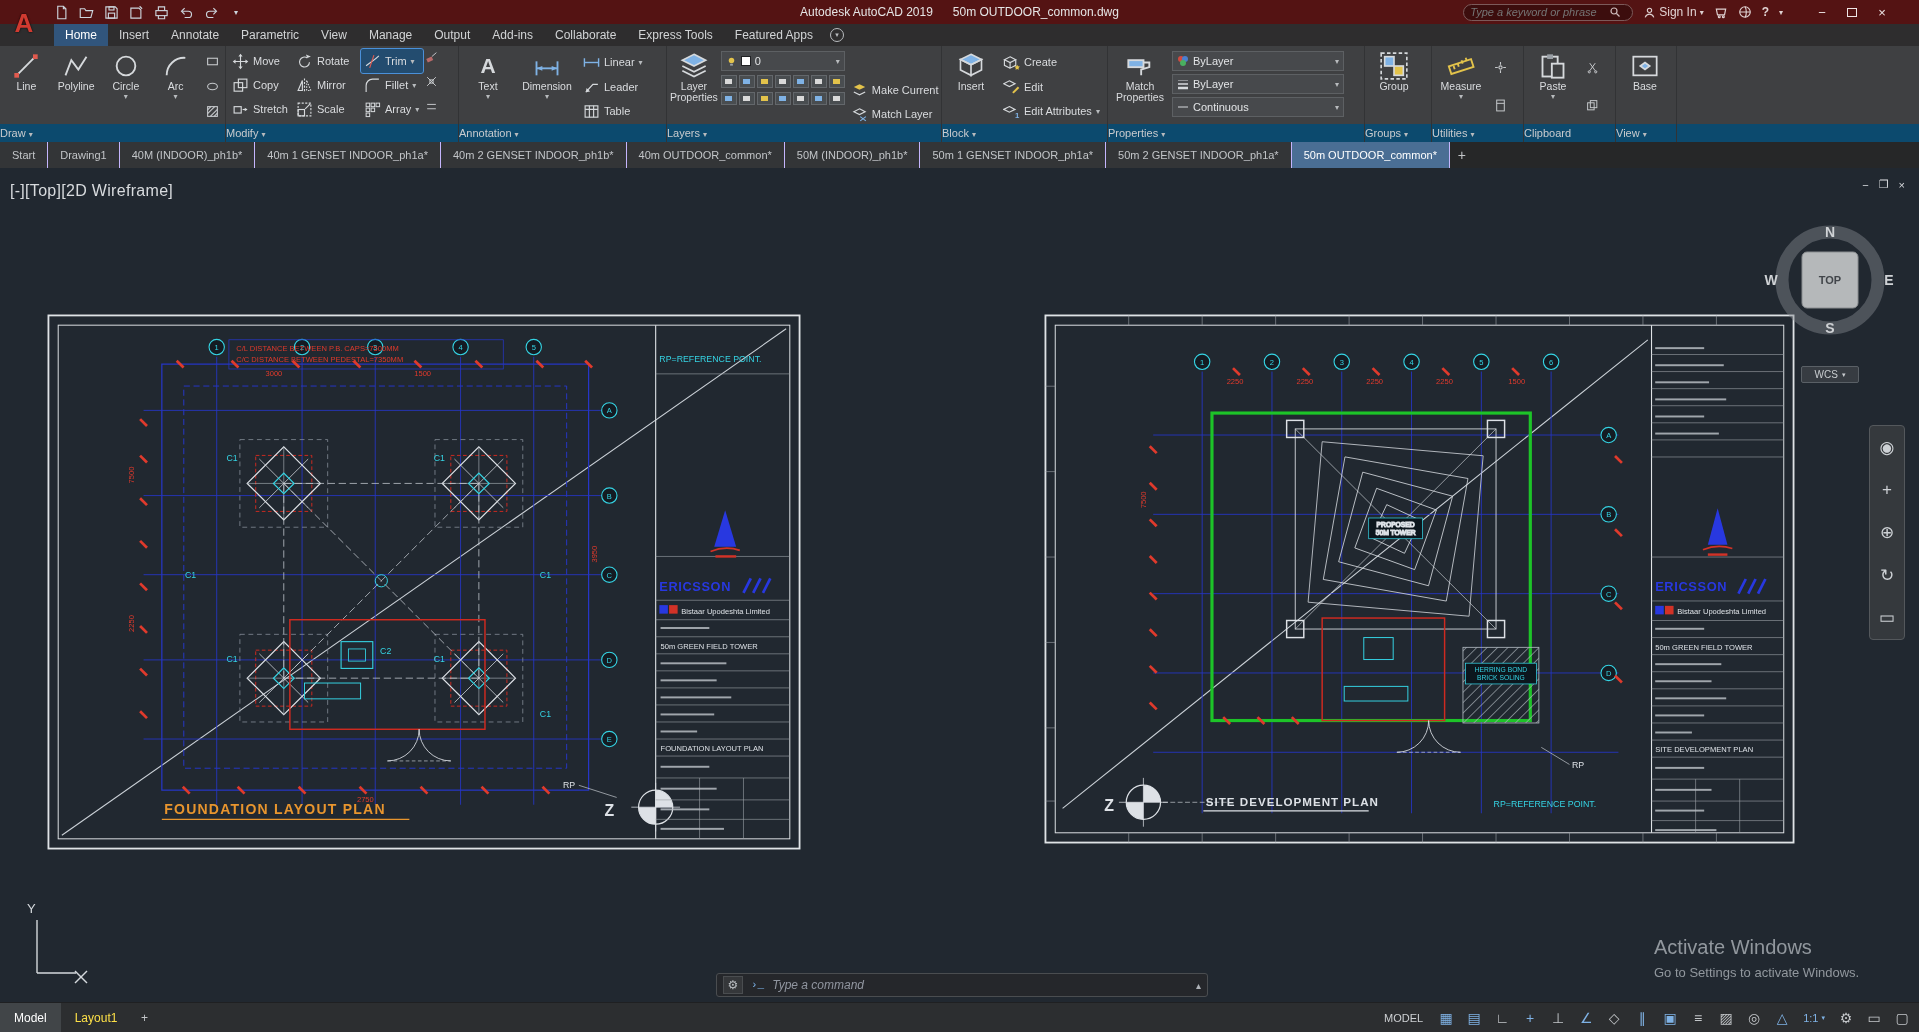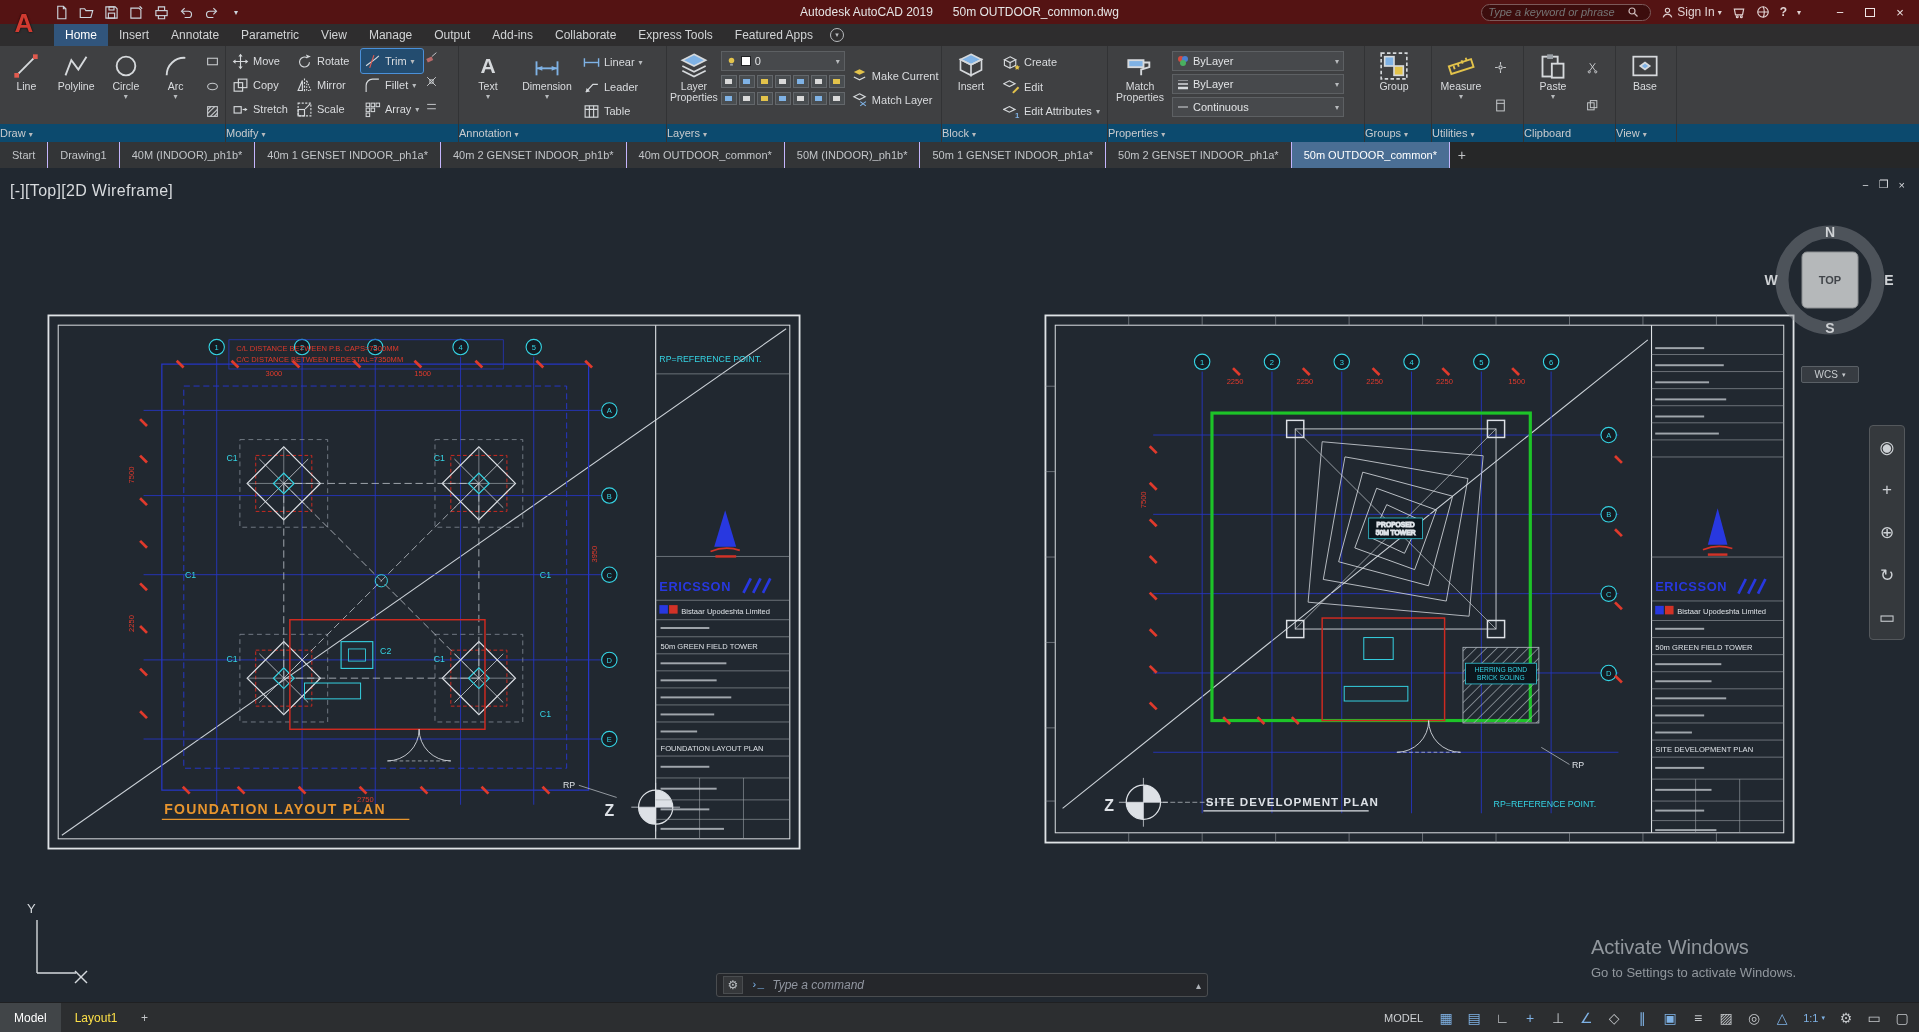--- a/index.html
+++ b/index.html
@@ -9,21 +9,21 @@
   .abs{position:absolute}
 
   
   #titlebar{position:absolute;top:0;left:0;width:1919px;height:24px;background:#541313;display:flex;align-items:center;color:#e8dede;font-size:12px}
   #applogo{position:absolute;left:4px;top:2px;width:40px;height:42px;z-index:30;display:flex;align-items:center;justify-content:center;font-weight:bold;font-size:26px;color:#d03a30;text-shadow:0 0 2px #000}
   .qa{display:flex;align-items:center;gap:7px;margin-left:52px}
   .qa .qi{width:18px;height:18px;display:flex;align-items:center;justify-content:center}
   .qa svg{width:15px;height:15px}
   #tb-center{position:absolute;left:0;right:0;top:0;height:24px;display:flex;align-items:center;justify-content:center;gap:20px;pointer-events:none}
   #tb-center span{font-size:12px;color:#e5e5e5}
-  #tb-right{margin-left:auto;display:flex;align-items:center;gap:10px;padding-right:4px}
+  #tb-right{margin-left:auto;display:flex;align-items:center;gap:10px;padding-right:22px}
   #searchbox{display:flex;align-items:center;background:rgba(0,0,0,.28);border:1px solid #7c5a5a;border-radius:10px;height:17px;width:170px;padding:0 6px;gap:4px}
   #searchbox input{background:transparent;border:none;outline:none;color:#cdb9b9;font-style:italic;font-size:11px;width:135px;font-family:"Liberation Sans",sans-serif}
   .tbi{display:flex;align-items:center;gap:3px;color:#e0d2d2;font-size:12px}
   .winbtns{display:flex;align-items:center;margin-left:14px}
   .winbtn{width:30px;height:22px;display:flex;align-items:center;justify-content:center;color:#efe6e6;font-size:13px}
   .maxglyph{width:10px;height:9px;border:1px solid #efe6e6;display:inline-block}
 
   
   #ribbontabs{position:absolute;top:24px;left:0;width:1919px;height:22px;background:#2e2d2e;display:flex;align-items:stretch;padding-left:54px;font-size:12px}
   .rtab{padding:0 11px;display:flex;align-items:center;color:#d2d4d6}
@@ -78,21 +78,21 @@
   #navbar .nbi{width:28px;height:28px;display:flex;align-items:center;justify-content:center;font-size:17px}
 
   
   #cmdline{position:absolute;left:716px;top:805px;width:492px;height:24px;background:rgba(38,40,43,.93);border:1px solid #4a4d50;border-radius:3px;display:flex;align-items:center;gap:8px;padding:0 6px}
   #cmdline .cbtn{width:20px;height:18px;display:flex;align-items:center;justify-content:center;background:#35373a;border:1px solid #4a4d50;color:#b9bdc1;font-size:12px}
   #cmdline .prompt{color:#7ab1e8;font-family:"Liberation Mono",monospace;font-size:11px}
   #cmdline .ghost{color:#9196a0;font-style:italic;font-size:12px}
   #cmdline .recent{margin-left:auto;color:#aeb2b8;font-size:10px}
 
   
-  #activate{position:absolute;left:1591px;top:768px;color:rgba(165,170,176,.85)}
+  #activate{position:absolute;left:1654px;top:768px;color:rgba(165,170,176,.85)}
   #activate .a1{font-size:20px}
   #activate .a2{font-size:13px;margin-top:6px}
 
   
   #bottombar{position:absolute;bottom:0;left:0;width:1919px;height:30px;background:#2c2e30;border-top:1px solid #1f2022;display:flex;align-items:stretch;font-size:12px}
   .mtab{padding:0 14px;display:flex;align-items:center;color:#fde047}
   .mtab.active{background:#414548;color:#fff}
   .mplus{width:26px;display:flex;align-items:center;justify-content:center;color:#c3c6c9}
   #statusright{margin-left:auto;display:flex;align-items:center;gap:2px;padding-right:4px}
   .sbi{width:26px;height:26px;display:flex;align-items:center;justify-content:center;font-size:14px;color:#c3c6c9;border-radius:2px}
@@ -449,21 +449,21 @@
           <div class="lmirow">
             <span class="lmi b2"></span>
             <span class="lmi"></span>
             <span class="lmi b3"></span>
             <span class="lmi b2"></span>
             <span class="lmi"></span>
             <span class="lmi b2"></span>
             <span class="lmi"></span>
           </div>
         </div>
-        <div class="col" style="justify-content:center;gap:4px;padding-top:2px">
+        <div class="col" style="justify-content:flex-end;gap:4px;padding-top:2px">
           <div class="sbtn" style="height:20px">
               <svg viewBox="0 0 24 24" stroke="#d6d9dc" fill="none" stroke-width="1.6">
                 <path d="M12,3l8,4l-8,4l-8,-4z" fill="#e3c34b" stroke="none"></path>
                 <path d="M4,14l8,4l8,-4"></path>
               </svg>
               <span>Make Current</span>
             </div>
           <div class="sbtn" style="height:20px">
               <svg viewBox="0 0 24 24" stroke="#d6d9dc" fill="none" stroke-width="1.6">
                 <path d="M12,4l8,4l-8,4l-8,-4z"></path>

